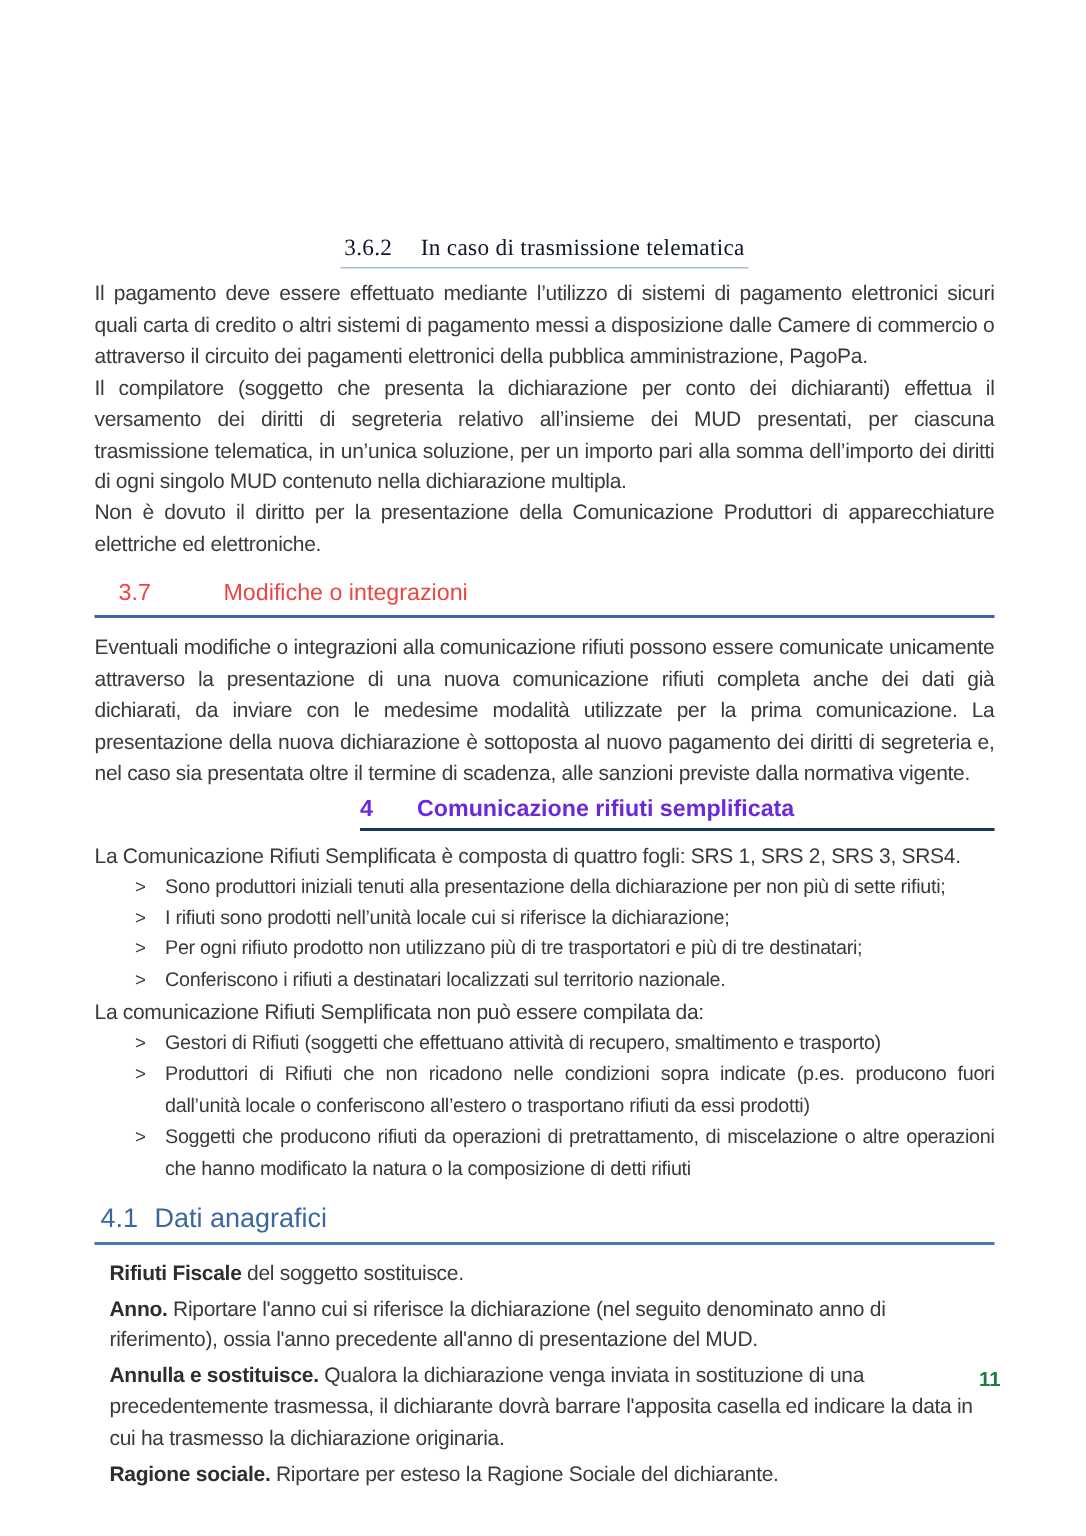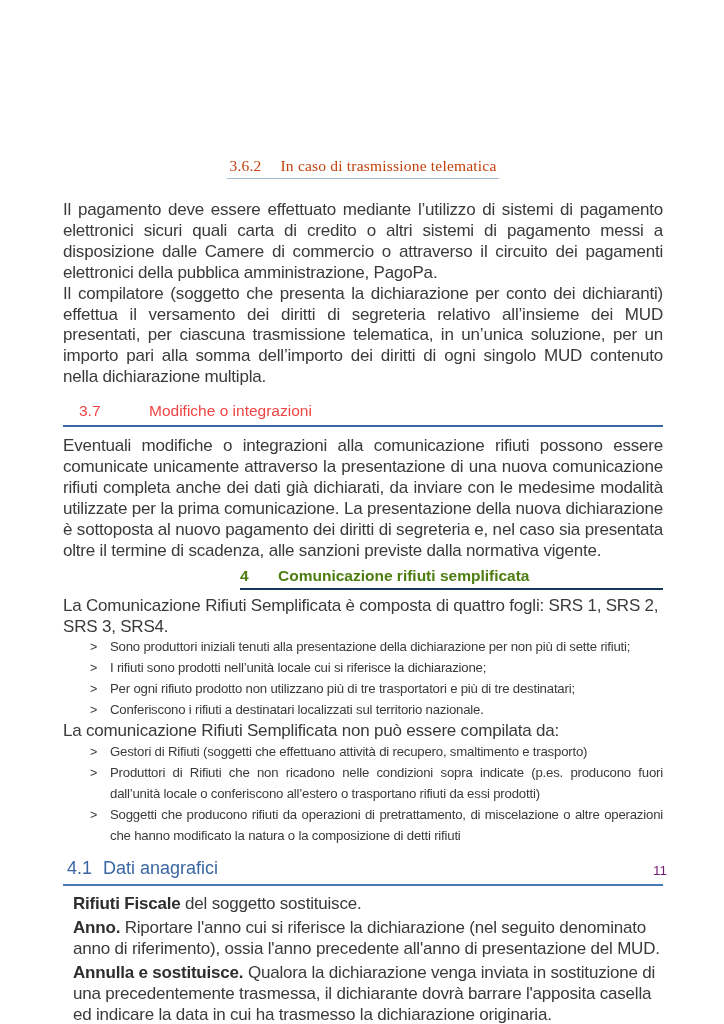--- a/index.html
+++ b/index.html
@@ -8,37 +8,37 @@
     width:724px;height:1024px;
     background:#ffffff;
     font-family:"Liberation Sans",sans-serif;
     color:#3a3a3a;
     overflow:hidden;
   }
   .content{position:absolute;left:63px;top:157px;width:600px;}
 
   p.body{
     margin:0;
-    font-size:17px;
+    font-size:14px;
     line-height:20.9px;
     letter-spacing:-0.2px;
     text-align:justify;
   }
   p.body.left{text-align:left;}
 
   
   .h362{
     display:table;
-    margin:0 auto 21px auto;
+    margin:0 auto 6px auto;
     padding:0 3px 3px 3px;
     border-bottom:1px solid #a6bed6;
     font-family:"Liberation Serif",serif;
     font-size:15.5px;
     font-weight:normal;
-    color:#c2410c;
+    color:#0f172a;
     letter-spacing:0.2px;
   }
   .h362 .hnum{margin-right:19px;}
 
   
   .h37{
     margin:14px 0 9px 0;
     padding:0 0 5px 16px;
     border-bottom:2px solid #3a67a1;
     font-size:15.5px;
@@ -47,21 +47,21 @@
   }
   .h37 .hnum{display:inline-block;width:70px;}
 
   
   .h4{
     margin:5px 0 6px 177px;
     padding:0 0 3px 0;
     border-bottom:2px solid #17365d;
     font-size:15.5px;
     font-weight:bold;
-    color:#4d7c0f;
+    color:#6d28d9;
   }
   .h4 .hnum{display:inline-block;width:38px;}
 
   
   .h41{
     margin:12px 0 8px 0;
     padding:0 0 5px 4px;
     border-bottom:2px solid #4878b6;
     font-size:18px;
     font-weight:normal;
@@ -86,38 +86,40 @@
     text-align:justify;
   }
 
   
   .s41{padding-left:10px;}
   .s41 p.body{margin-bottom:3px;}
   .s41 b{color:#2e2e2e;}
 
   .pagenum{
     position:absolute;
-    top:863px;right:57px;
+    top:912px;right:57px;
     font-size:13.5px;
-    color:#701a75;
+    color:#15803d;
+    font-weight:bold;
   }
 </style>
 </head>
 <body>
 
 <div class="page">
   <div class="content">
 
     <h3 class="h362">
       <span class="hnum">3.6.2</span>
         <span class="htitle">In caso di trasmissione telematica</span>
     </h3>
 
     <p class="body">Il pagamento deve essere effettuato mediante l’utilizzo di sistemi di pagamento elettronici sicuri quali carta di credito o altri sistemi di pagamento messi a disposizione dalle Camere di commercio o attraverso il circuito dei pagamenti elettronici della pubblica amministrazione, PagoPa.</p>
     <p class="body">Il compilatore (soggetto che presenta la dichiarazione per conto dei dichiaranti) effettua il versamento dei diritti di segreteria relativo all’insieme dei MUD presentati, per ciascuna trasmissione telematica, in un’unica soluzione, per un importo pari alla somma dell’importo dei diritti di ogni singolo MUD contenuto nella dichiarazione multipla.</p>
+    <p class="body">Non è dovuto il diritto per la presentazione della Comunicazione Produttori di apparecchiature elettriche ed elettroniche.</p>
 
     <h3 class="h37">
       <span class="hnum">3.7</span><span class="htitle">Modifiche o integrazioni</span>
     </h3>
 
     <p class="body">Eventuali modifiche o integrazioni alla comunicazione rifiuti possono essere comunicate unicamente attraverso la presentazione di una nuova comunicazione rifiuti completa anche dei dati già dichiarati, da inviare con le medesime modalità utilizzate per la prima comunicazione. La presentazione della nuova dichiarazione è sottoposta al nuovo pagamento dei diritti di segreteria e, nel caso sia presentata oltre il termine di scadenza, alle sanzioni previste dalla normativa vigente.</p>
 
     <h3 class="h4">
       <span class="hnum">4</span><span class="htitle">Comunicazione rifiuti semplificata</span>
     </h3>

